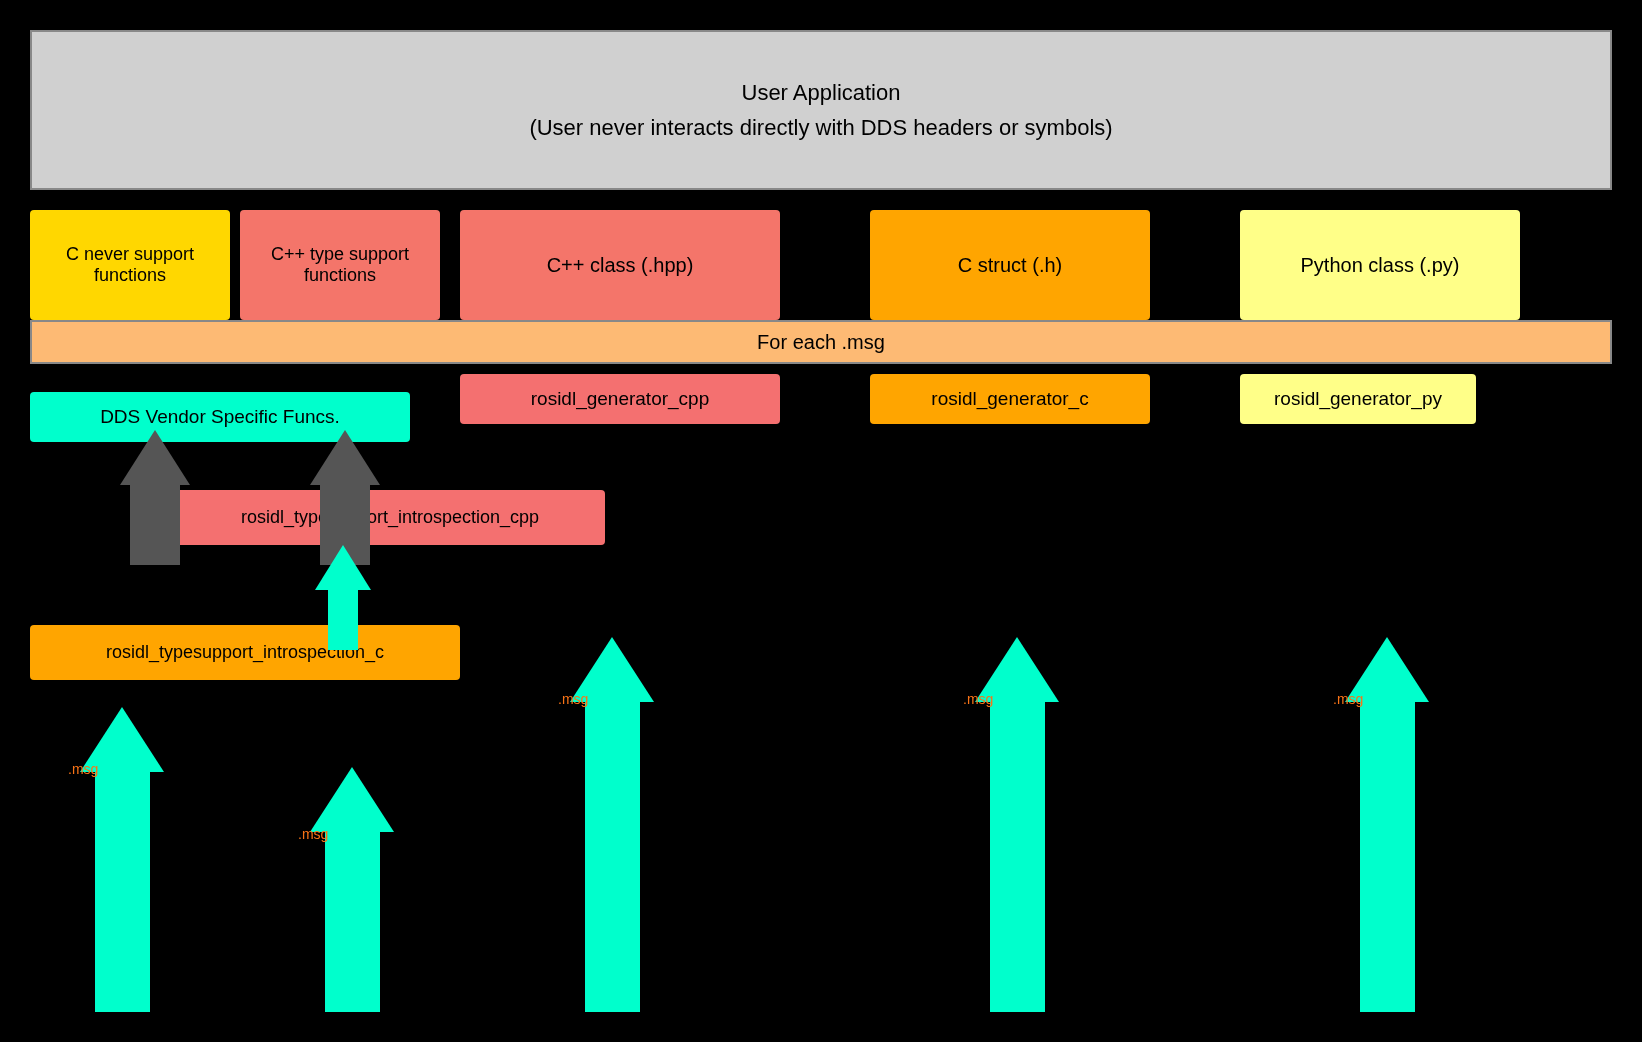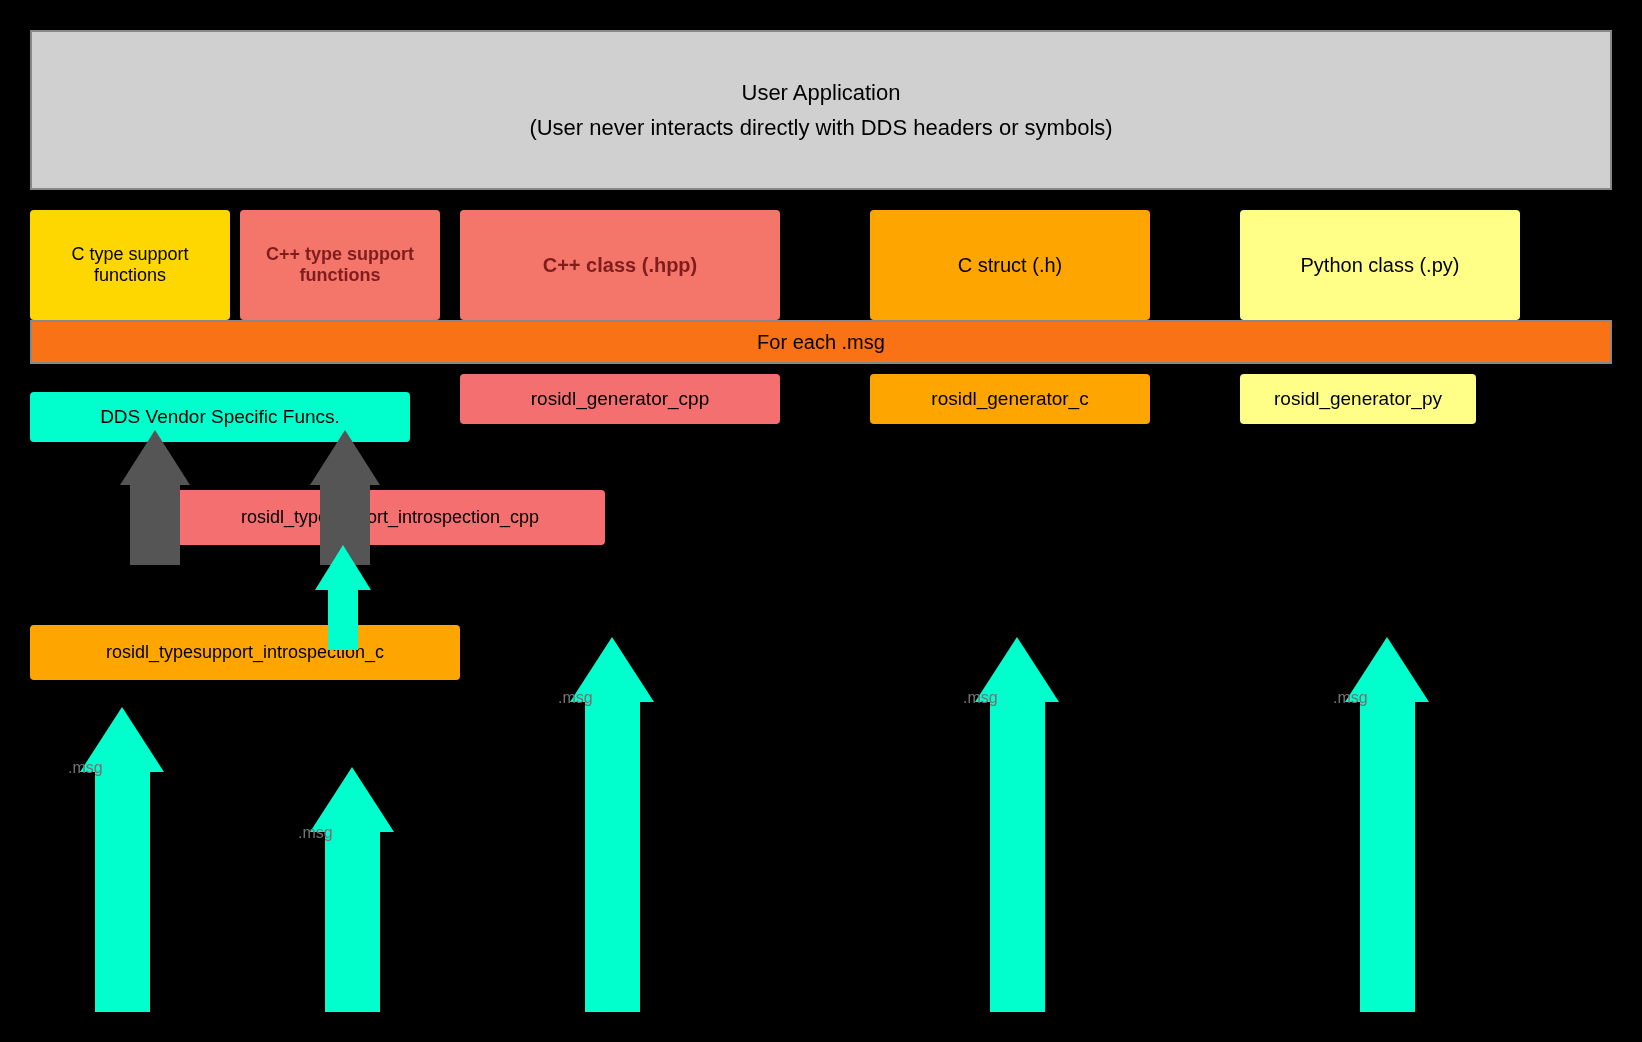--- a/index.html
+++ b/index.html
@@ -41,21 +41,21 @@
       line-height: 1.6;
     }
 
     
     .for-each-band {
       position: absolute;
       top: 320px;
       left: 30px;
       right: 30px;
       height: 44px;
-      background: #f97316;
+      background: #fdba74;
       border: 2px solid #888;
       display: flex;
       align-items: center;
       justify-content: center;
     }
     .for-each-text {
       font-size: 20px;
       color: #000;
     }
 
@@ -67,21 +67,21 @@
       justify-content: center;
       text-align: center;
       font-size: 18px;
       font-weight: 500;
       padding: 8px 10px;
       border-radius: 4px;
     }
 
     
     .yellow { background: #FFD700; color: #000; }
-    .orange-red { background: #F4756A; color: #7f1d1d; font-weight: bold; }
+    .orange-red { background: #F4756A; color: #000000; }
     .orange { background: #FFA500; color: #000; }
     .light-yellow { background: #FFFF88; color: #000; }
     .cyan { background: #00FFCC; color: #000; }
     .pink-red { background: #F47070; color: #000; }
 
     
     .arrow-up {
       position: absolute;
       display: flex;
       flex-direction: column;
@@ -102,36 +102,36 @@
       background: #555;
     }
     .gray-arrow .arrow-head {
       border-left: 35px solid transparent;
       border-right: 35px solid transparent;
       border-bottom: 55px solid #555;
     }
 
     .msg-label {
       position: absolute;
-      color: #737373;
-      font-size: 16px;
+      color: #f97316;
+      font-size: 14px;
     }
   </style>
 </head>
 <body>
 
 <div class="diagram-container">
 
   <div class="user-app-box">
     <span class="user-app-text">User Application</span>
     <span class="user-app-text">(User never interacts directly with DDS headers or symbols)</span>
   </div>
 
   <div class="box yellow" style="top:210px; left:30px; width:200px; height:110px; font-size:18px;">
-    <span>C type support functions</span>
+    <span>C never support functions</span>
   </div>
 
   <div class="box orange-red" style="top:210px; left:240px; width:200px; height:110px; font-size:18px;">
     <span>C++ type support functions</span>
   </div>
 
   <div class="box orange-red" style="top:210px; left:460px; width:320px; height:110px; font-size:20px;">
     <span>C++ class (.hpp)</span>
   </div>
 

